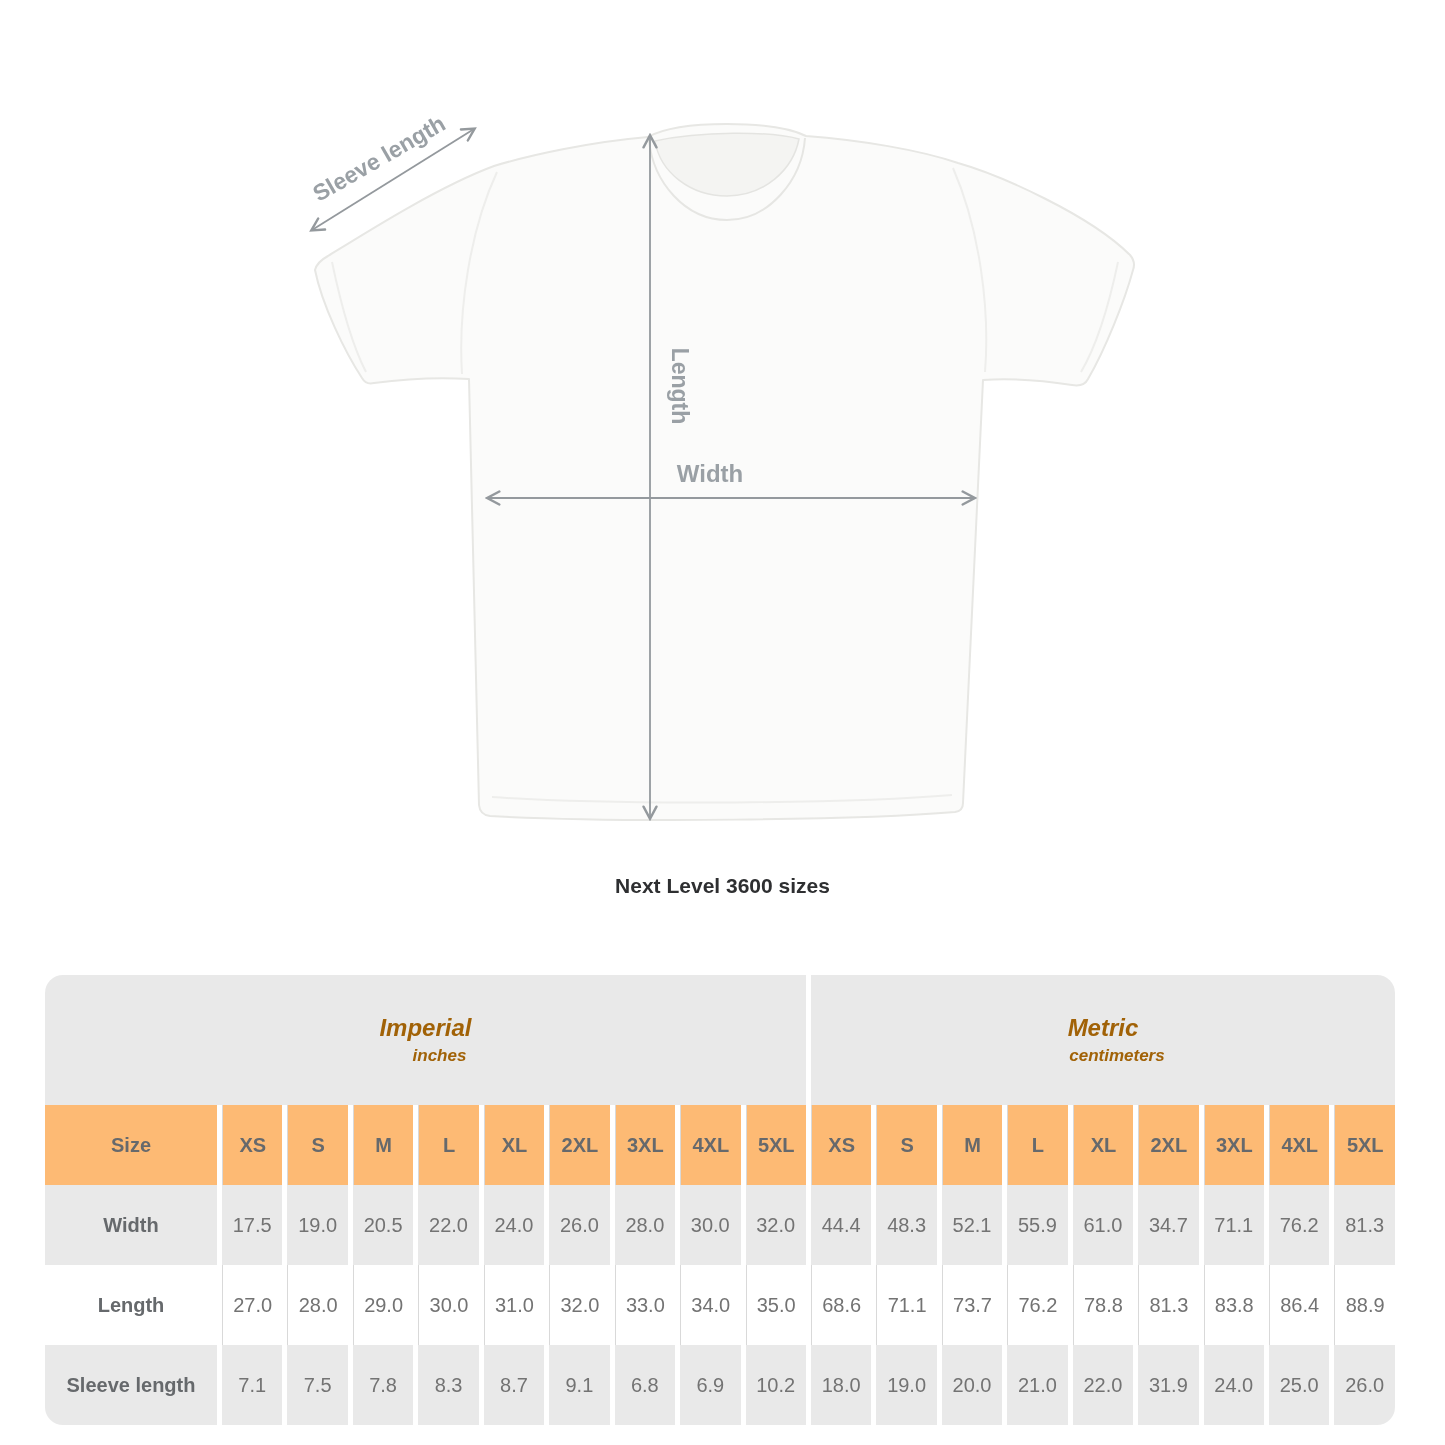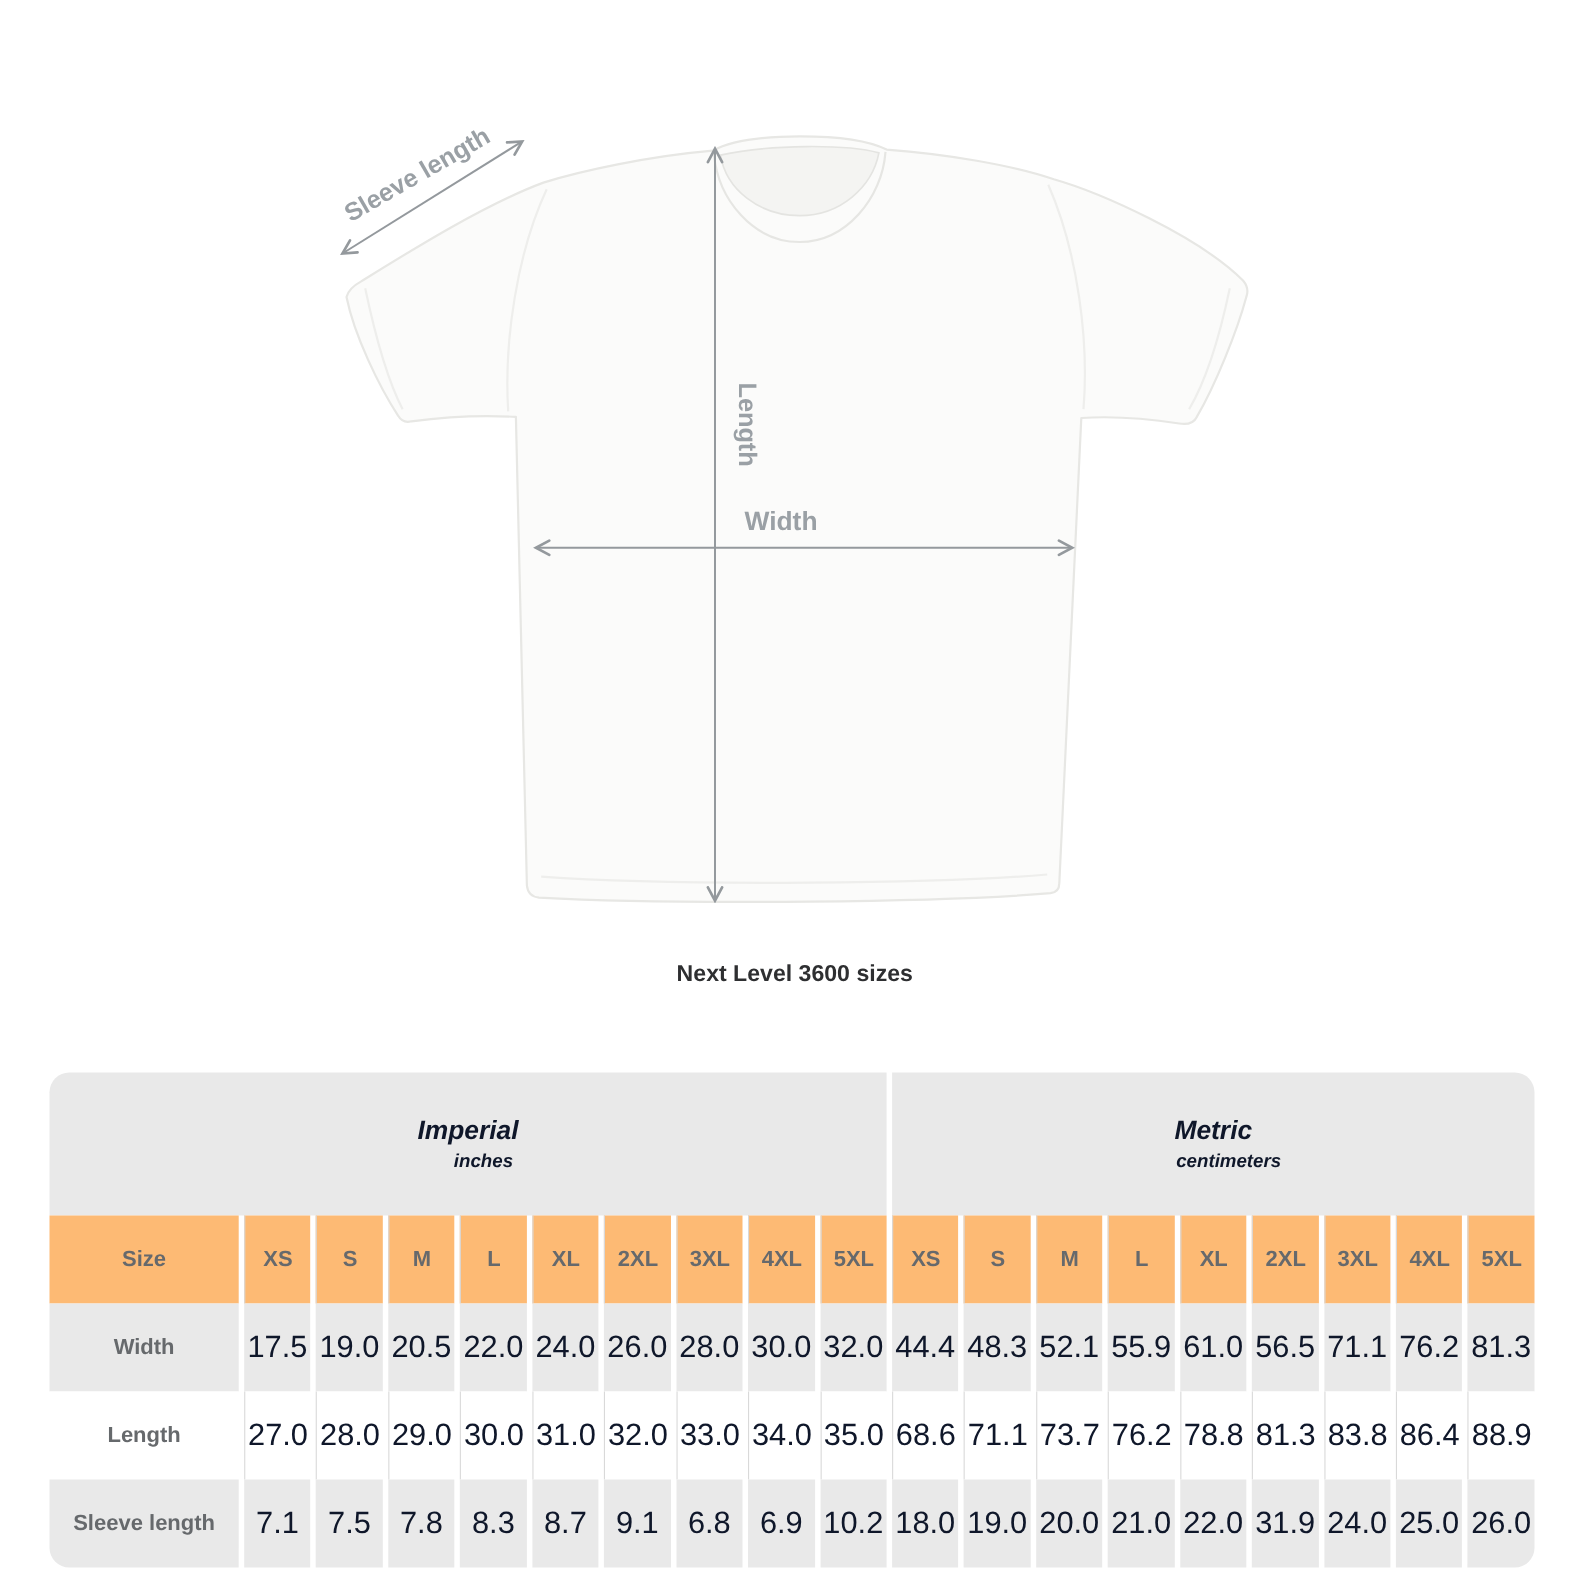--- a/index.html
+++ b/index.html
@@ -10,30 +10,30 @@
 
   .title{position:absolute;top:874px;left:0;width:100%;text-align:center;
          font-size:21px;font-weight:bold;color:#2e2f31;margin:0;}
   .subtitle{position:absolute;top:928px;left:0;width:100%;text-align:center;
             font-size:19px;font-style:italic;color:#595d60;margin:0;}
 
   table.size-table{position:absolute;top:975px;left:40px;width:1360px;
     border-collapse:separate;border-spacing:5px 0;table-layout:fixed;}
   th,td{padding:0;text-align:center;vertical-align:middle;}
 
-  tr.band th{height:130px;background:#e9e9e9;color:#0f172a;}
+  tr.band th{height:130px;background:#e9e9e9;color:#a16207;}
   th.band-first{border-top-left-radius:18px;}
   th.band-last{border-top-right-radius:18px;}
   .unit-label{font-size:24px;font-weight:bold;font-style:italic;line-height:1.15;}
   .unit-sub{font-size:17px;font-style:italic;margin-top:5px;padding-left:28px;}
 
   tr.size-row th{height:80px;background:#fdba74;font-size:20px;font-weight:bold;color:#66696c;}
   tr.size-row th + th{border-left:1px solid #d9d9d9;}
 
-  tbody td{height:80px;font-size:28px;color:#0f172a;background:#e9e9e9;}
+  tbody td{height:80px;font-size:20px;color:#737373;background:#e9e9e9;}
   tr.white td{background:#ffffff;}
   tr.white td + td{border-left:1px solid #d9d9d9;}
   td.rowlabel, tr.size-row th.rowlabel{font-size:20px;font-weight:bold;color:#66696c;}
   tr.last-row td:first-child{border-bottom-left-radius:18px;}
   tr.last-row td:last-child{border-bottom-right-radius:18px;}
 
   .measure-label{font-weight:bold;fill:#9aa0a5;font-size:23px;
                  font-family:"Liberation Sans",sans-serif;}
 </style>
 </head>
@@ -141,21 +141,21 @@
           <td>24.0</td>
           <td>26.0</td>
           <td>28.0</td>
           <td>30.0</td>
           <td>32.0</td>
           <td>44.4</td>
           <td>48.3</td>
           <td>52.1</td>
           <td>55.9</td>
           <td>61.0</td>
-          <td>56.5</td>
+          <td>34.7</td>
           <td>71.1</td>
           <td>76.2</td>
           <td>81.3</td>
         </tr>
         <tr class="white">
           <td class="rowlabel">Length</td>
           <td>27.0</td>
           <td>28.0</td>
           <td>29.0</td>
           <td>30.0</td>

